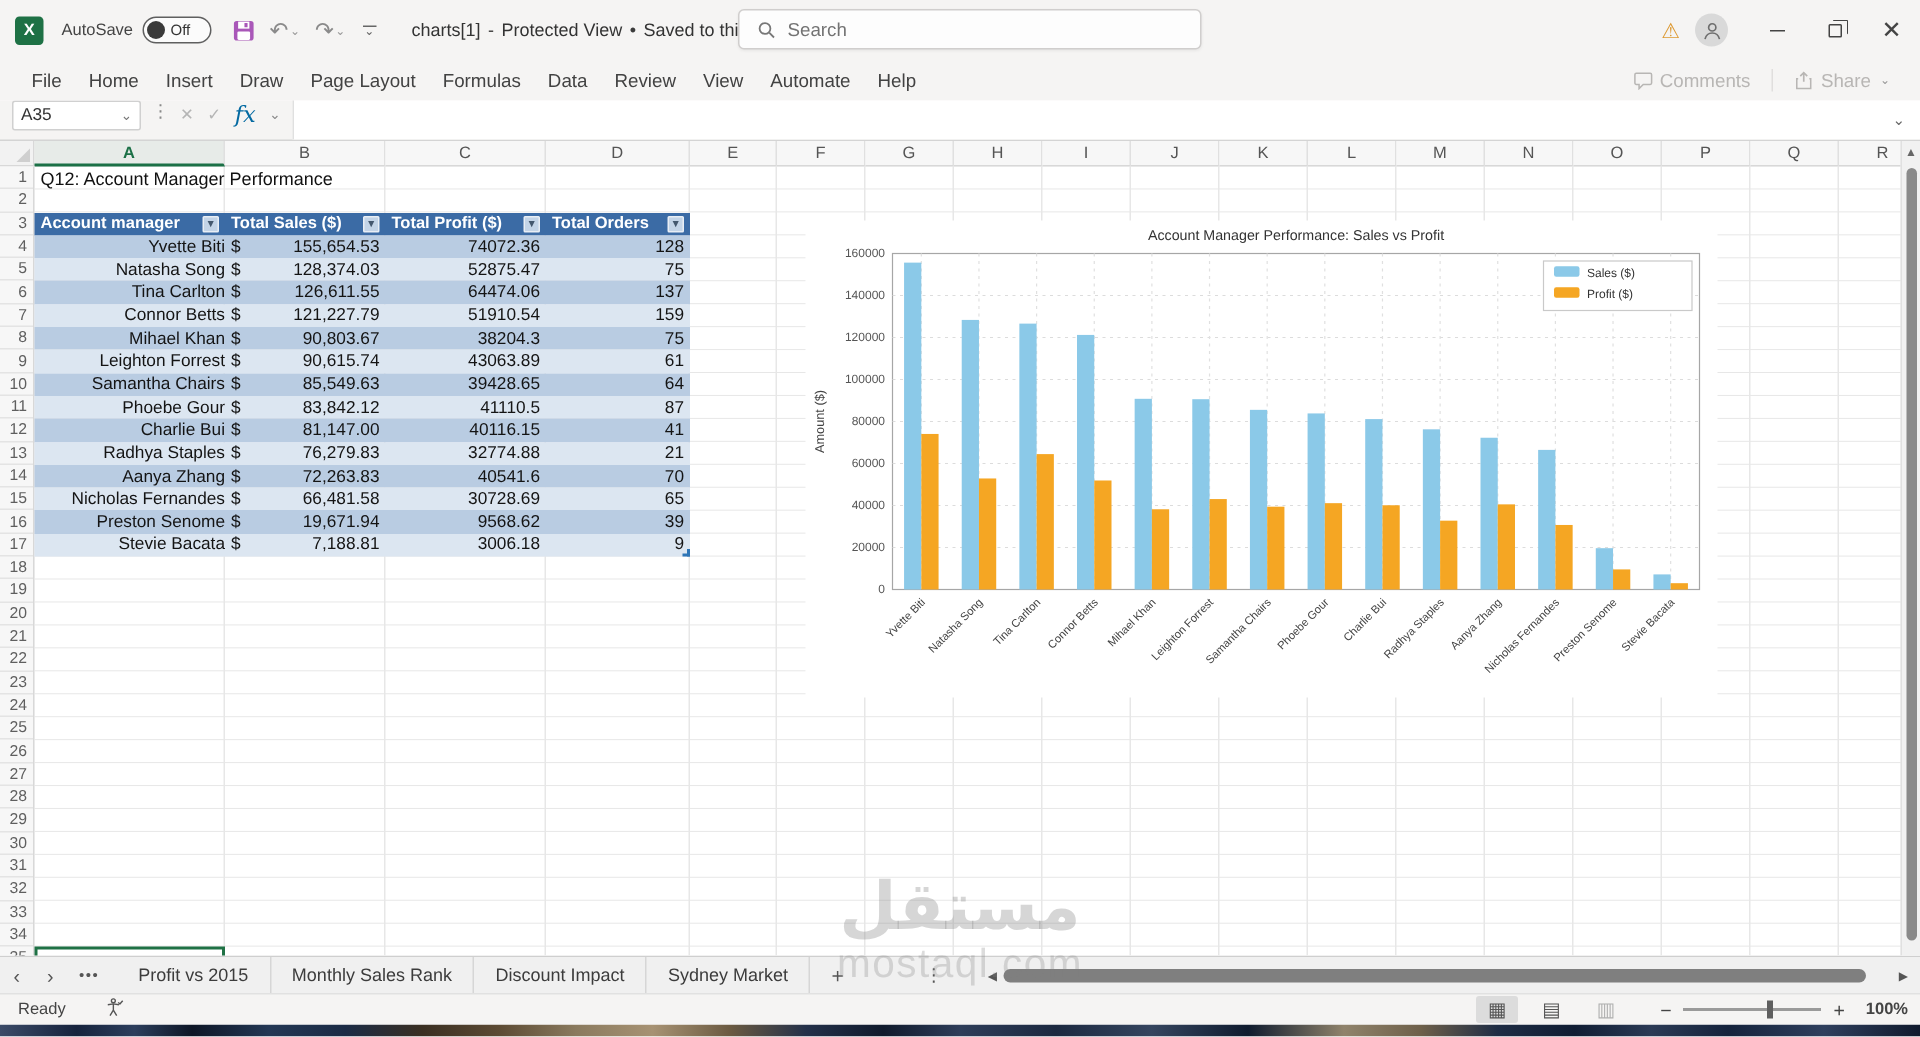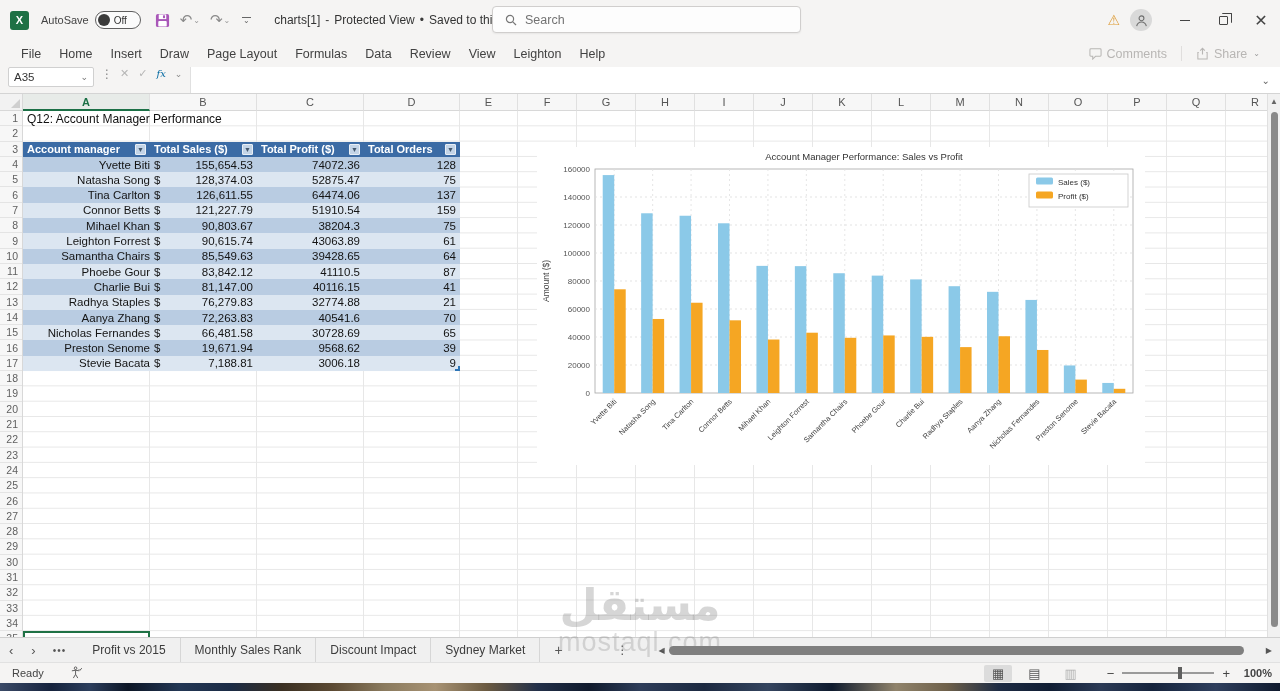--- a/index.html
+++ b/index.html
@@ -33,21 +33,21 @@
   .ribbon-right { position:absolute; right:10px; top:0; height:27px; display:flex; align-items:center; gap:4px; color:#b8b6b4; font-size:12.5px; }
   .rr-btn { display:flex; align-items:center; gap:5px; padding:0 10px; }
   .rr-sep { width:1px; height:15px; background:#e0dedd; }
   .formularow { height:27px; background:#f5f4f3; border-bottom:1px solid #d4d4d4; display:flex; align-items:flex-start; padding-left:8px; }
   .namebox { width:86px; height:20px; background:#fff; border:1px solid #d0d0d0; border-radius:2px; display:flex; align-items:center; font-size:11.5px; color:#333; padding:0 5px; }
   .namebox .nb-text { flex:1; }
   .namebox .chev { font-size:9px; color:#777; }
   .fkebab { color:#8a8a8a; font-size:12px; margin:0 7px; }
   .fbtns { display:flex; align-items:center; gap:9px; padding-right:8px; }
   .fbtns .x, .fbtns .ck { color:#b5b5b5; font-size:11px; }
-  .fx { font-family:"DejaVu Serif",serif; font-style:italic; font-size:10px; color:#0369a1; }
+  .fx { font-family:"DejaVu Serif",serif; font-style:italic; font-size:15px; color:#0369a1; }
   .fchev { font-size:9px; color:#888; }
   .finput { flex:1; height:100%; background:#fff; border-left:1px solid #e0e0e0; display:flex; align-items:center; padding:0 8px; font-size:11.5px; color:#222; position:relative; }
   .finput .endchev { position:absolute; right:10px; color:#666; font-size:10px; }
   .sheet { position:relative; width:1280px; height:543px; background:#fff; overflow:hidden; }
   .corner { position:absolute; left:0; top:0; width:23px; height:17px; background:#f2f2f2; border-right:1px solid #d8d8d8; border-bottom:1px solid #d8d8d8; z-index:2; }
   .corner:after { content:""; position:absolute; right:2px; bottom:2px; border-left:9px solid transparent; border-bottom:9px solid #cfcfcf; }
   #col-headers { position:absolute; left:23px; top:0; height:17px; display:flex; z-index:2; }
   .colh { height:17px; background:#f7f7f7; border-right:1px solid #e0e0e0; border-bottom:1px solid #d8d8d8; font-size:11px; color:#555; display:flex; align-items:center; justify-content:center; }
   .colh.sel { background:#e7ebe8; color:#1b7046; font-weight:bold; border-bottom:2px solid #1b7046; }
   #col-strips { position:absolute; left:23px; top:17px; bottom:0; display:flex; z-index:0; }
@@ -166,21 +166,21 @@
   <div id="ribbon-tabs" style="display:flex;">
       <div class="rtab">File</div>
       <div class="rtab">Home</div>
       <div class="rtab">Insert</div>
       <div class="rtab">Draw</div>
       <div class="rtab">Page Layout</div>
       <div class="rtab">Formulas</div>
       <div class="rtab">Data</div>
       <div class="rtab">Review</div>
       <div class="rtab">View</div>
-      <div class="rtab">Leighton</div>
+      <div class="rtab">Automate</div>
       <div class="rtab">Help</div>
     </div>
   <div class="ribbon-right">
     <span class="rr-btn">
       <svg width="13" height="13" viewBox="0 0 14 14">
           <path d="M2 2 h10 a1 1 0 0 1 1 1 v6 a1 1 0 0 1 -1 1 h-5 l-3 3 v-3 h-2 a1 1 0 0 1 -1 -1 v-6 a1 1 0 0 1 1 -1 z" fill="none" stroke="#b8b6b4" stroke-width="1.1"></path>
         </svg>
       <span>Comments</span>
     </span>
     <span class="rr-sep"></span>

